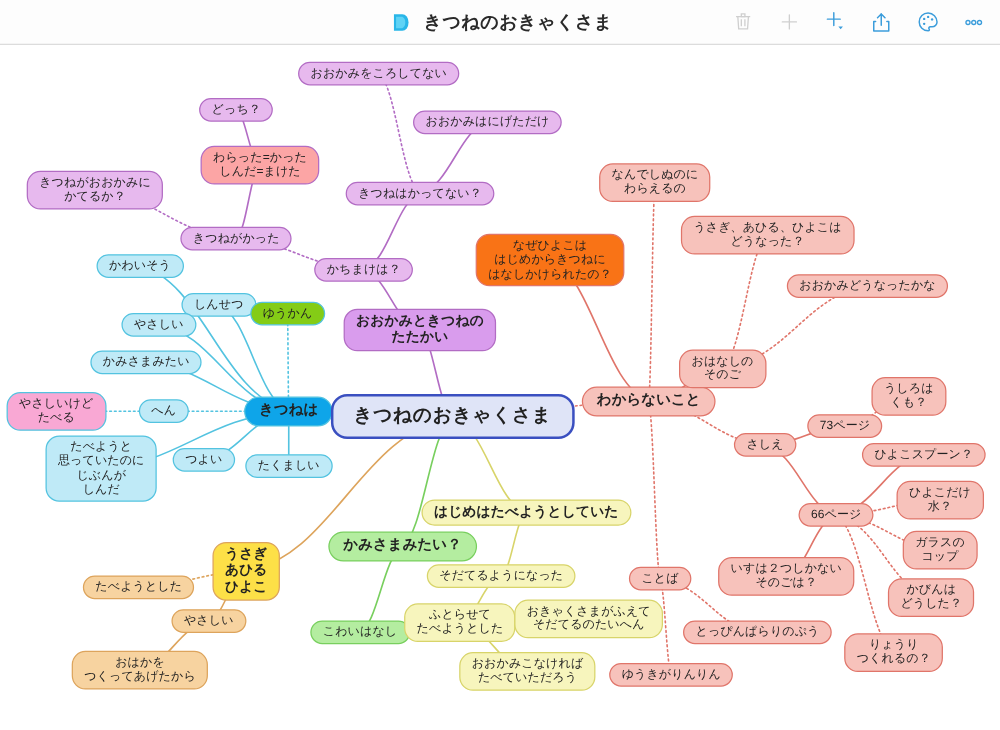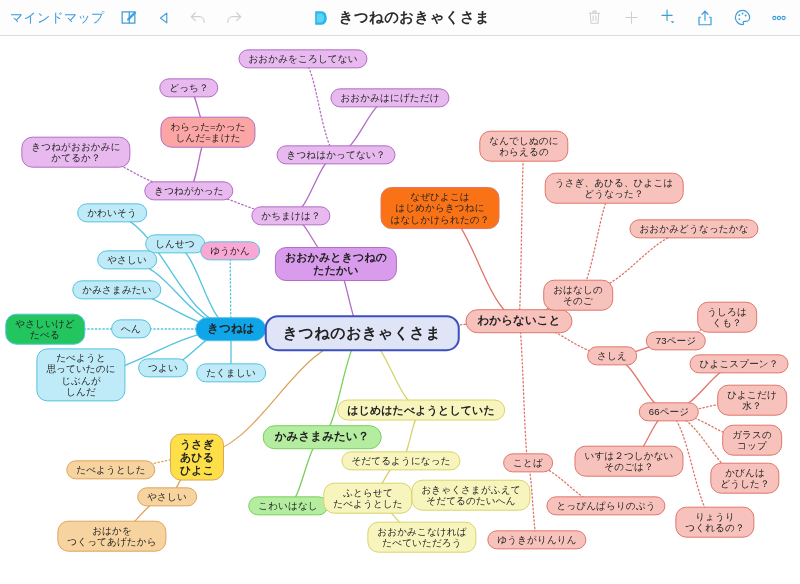--- a/index.html
+++ b/index.html
@@ -107,51 +107,20 @@
     z-index: 20;
   }
   .n-branch { font-size: 11.5px; font-weight: bold; padding: 4px 11px; }
   .n-big    { font-size: 11px; font-weight: bold; }
 </style>
 </head>
 <body>
 
 <div id="toolbar">
 
-  <div class="tb-left">
-    <span id="app-name">マインドマップ</span>
-
-    <span class="tb-icon">
-      <svg width="19" height="19" viewBox="0 0 24 24" fill="none" stroke="#3c9ddb" stroke-width="1.6">
-        <path d="M4 5h9v14H4z"></path>
-          <path d="M13 5h7v14h-7"></path>
-          <path d="M11 13l9-9 2 2-9 9-3 1z" fill="#3c9ddb" stroke="none"></path>
-      </svg>
-    </span>
-
-    <span class="tb-icon">
-      <svg width="14" height="14" viewBox="0 0 20 20" fill="none" stroke="#3c9ddb" stroke-width="1.6" stroke-linejoin="round">
-        <path d="M14 3L5 10l9 7z"></path>
-      </svg>
-    </span>
-
-    <span class="tb-icon">
-      <svg width="19" height="19" viewBox="0 0 24 24" fill="none" stroke="#cfcfcf" stroke-width="1.6" stroke-linecap="round">
-        <path d="M8 6L3 11l5 5"></path>
-          <path d="M3 11h10a6 6 0 0 1 6 6v1"></path>
-      </svg>
-    </span>
-
-    <span class="tb-icon">
-      <svg width="19" height="19" viewBox="0 0 24 24" fill="none" stroke="#cfcfcf" stroke-width="1.6" stroke-linecap="round">
-        <path d="M16 6l5 5-5 5"></path>
-          <path d="M21 11H11a6 6 0 0 0-6 6v1"></path>
-      </svg>
-    </span>
-  </div>
 
   <div class="tb-center">
     <span class="tb-icon">
       <svg width="20" height="20" viewBox="0 0 24 24">
         <path d="M5 4h8a6 8 0 0 1 0 16H5z" fill="#29b6e8"></path>
         <path d="M7 6.5h6a4.8 6 0 0 1 0 11H7z" fill="#5fd3f5"></path>
       </svg>
     </span>
     <span id="doc-title">きつねのおきゃくさま</span>
   </div>
@@ -258,24 +227,24 @@
       <path d="M421,374 C412,380.12 409.4,419.9 401,425" stroke="#d8d46a" fill="none" stroke-width="1.3" stroke-linecap="round"></path>
       <path d="M401,425 C386.15,429.44 381.86,458.3 368,462" stroke="#d8d46a" fill="none" stroke-width="1.3" stroke-linecap="round"></path>
       <path d="M368,462 C414.35,461.64 427.74,459.3 471,459" stroke="#d8d46a" fill="none" stroke-width="1.3" stroke-linecap="round"></path>
       <path d="M368,462 C392.3,466.68 399.32,497.1 422,501" stroke="#d8d46a" fill="none" stroke-width="1.3" stroke-linecap="round"></path>
     </svg>
   <div id="node-layer">
       <div class="node n-root" style="left: 362px; top: 297px; background: rgb(223, 228, 247); border-color: rgb(58, 79, 192);">きつねのおきゃくさま</div>
       <div class="node n-branch" style="left: 231px; top: 293px; background: #0ea5e9; border-color: rgb(83, 195, 224);">きつねは</div>
       <div class="node" style="left: 112px; top: 177px; background: rgb(191, 234, 247); border-color: rgb(83, 195, 224);">かわいそう</div>
       <div class="node" style="left: 175px; top: 208px; background: rgb(191, 234, 247); border-color: rgb(83, 195, 224);">しんせつ</div>
-      <div class="node" style="left: 230px; top: 215px; background: #f9a8d4; border-color: rgb(83, 195, 224);">ゆうかん</div>
+      <div class="node" style="left: 230px; top: 215px; background: #84cc16; border-color: rgb(83, 195, 224);">ゆうかん</div>
       <div class="node" style="left: 127px; top: 224px; background: rgb(191, 234, 247); border-color: rgb(83, 195, 224);">やさしい</div>
       <div class="node" style="left: 117px; top: 254px; background: rgb(191, 234, 247); border-color: rgb(83, 195, 224);">かみさまみたい</div>
-      <div class="node multiline" style="left: 45px; top: 293px; background: #22c55e; border-color: rgb(83, 195, 224);">やさしいけど
+      <div class="node multiline" style="left: 45px; top: 293px; background: #f9a8d4; border-color: rgb(83, 195, 224);">やさしいけど
 たべる</div>
       <div class="node" style="left: 131px; top: 293px; background: rgb(191, 234, 247); border-color: rgb(83, 195, 224);">へん</div>
       <div class="node multiline" style="left: 81px; top: 339px; background: rgb(191, 234, 247); border-color: rgb(83, 195, 224);">たべようと
 思っていたのに
 じぶんが
 しんだ</div>
       <div class="node" style="left: 163px; top: 332px; background: rgb(191, 234, 247); border-color: rgb(83, 195, 224);">つよい</div>
       <div class="node" style="left: 231px; top: 337px; background: rgb(191, 234, 247); border-color: rgb(83, 195, 224);">たくましい</div>
       <div class="node n-big multiline" style="left: 336px; top: 228px; background: rgb(217, 156, 237); border-color: rgb(178, 108, 196);">おおかみときつねの
 たたかい</div>

